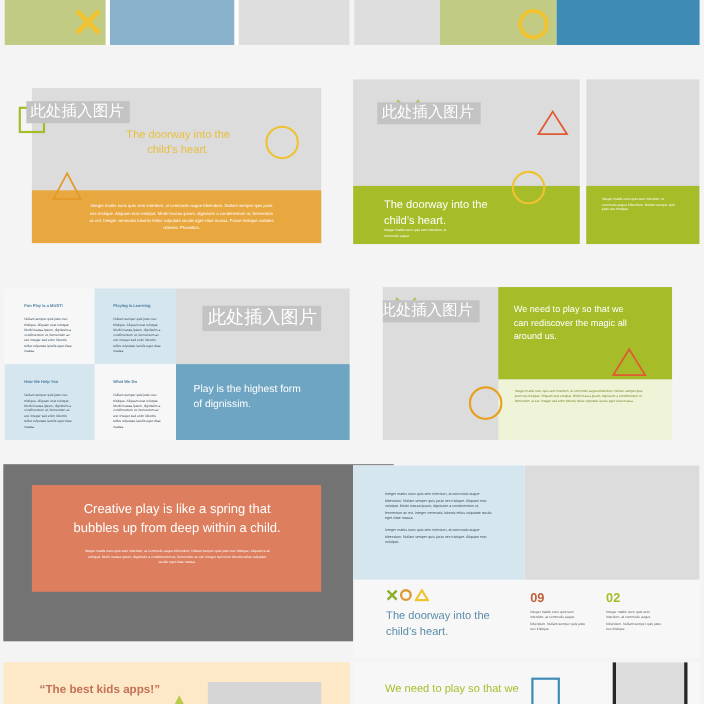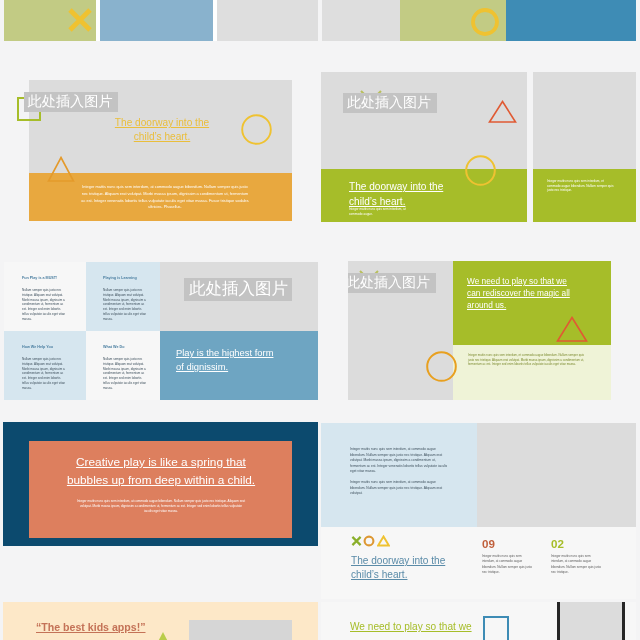--- a/index.html
+++ b/index.html
@@ -3,21 +3,21 @@
 <meta charset="utf-8">
 <style>
   html,body{margin:0;padding:0;width:640px;height:640px;overflow:hidden;}
   body{font-family:"Liberation Sans",sans-serif;background:#f4f4f5;
        -webkit-font-smoothing:antialiased;}
   .page{position:absolute;left:0;top:0;width:640px;height:640px;background:#f4f4f5;}
   .sl{position:absolute;overflow:hidden;background:#fff;}
   .bk{position:absolute;}
   .cn{position:absolute;color:#fff;white-space:nowrap;
       font-family:"DejaVu Sans","Liberation Sans",sans-serif;}
-  .t{position:absolute;white-space:pre-line;text-decoration:underline;}
+  .t{position:absolute;white-space:pre-line;}
   .p{position:absolute;}
   .num{position:absolute;font-weight:700;}
   svg{display:block;}
 </style>
 </head>
 <body>
 
 <div class="page">
 
   <div class="sl" style="left:4px;top:-137px;width:314px;height:178px;">
@@ -109,21 +109,21 @@
 around us.</div>
     <div class="p" style="left:120px;top:92px;width:122px;color:#7b8a2e;font-size:2.9px;line-height:4.6px;">Integer mattis nunc quis sem interdum, et commodo augue bibendum. Nullam semper quis justo nec tristique. Aliquam erat volutpat. Morbi massa ipsum, dignissim a condimentum ut, fermentum ac est. Integer sed enim lobortis tellus vulputate iaculis eget vitae massa.</div>
     <svg style="position:absolute;left:208px;top:55px;" width="32" height="27" viewBox="0 0 32 27">
       <path d="M16 1.5 L30.5 25 L1.5 25 Z" stroke="#e05a33" stroke-width="1.6" fill="none"></path>
     </svg>
     <svg style="position:absolute;left:78px;top:90px;" width="31" height="31" viewBox="0 0 31 31">
       <circle cx="15.5" cy="15.5" r="14.3" stroke="#e8a020" stroke-width="2" fill="none"></circle>
     </svg>
   </div>
 
-  <div class="sl" style="left:3px;top:422px;width:315px;height:124px;background:#0c4a6e;">
+  <div class="sl" style="left:3px;top:422px;width:315px;height:161px;background:#737373;padding-left:40px;">
     <div class="bk" style="left:26px;top:19px;width:263px;height:97px;background:#dd7f5e;"></div>
     <div class="t" style="left:37px;top:32px;width:242px;color:#fff;font-size:11.8px;line-height:17.6px;text-align:center;">Creative play is like a spring that
 bubbles up from deep within a child.</div>
     <div class="p" style="left:73px;top:77px;width:170px;color:#fff;font-size:3.1px;line-height:4.8px;text-align:center;">Integer mattis nunc quis sem interdum, at commodo augue bibendum. Nullam semper quis justo nec tristique. Aliquam erat volutpat. Morbi massa ipsum, dignissim a condimentum ut, fermentum ac est. Integer sed enim lobortis tellus vulputate iaculis eget vitae massa.</div>
   </div>
 
   <div class="sl" style="left:321px;top:423px;width:315px;height:176px;background:#f7f7f7;">
     <div class="bk" style="left:0;top:0;width:156px;height:104px;background:#d6e6ef;"></div>
     <div class="bk" style="left:156px;top:0;width:159px;height:104px;background:#dcdcdc;"></div>
     <div class="p" style="left:29px;top:24px;width:98px;color:#3d4f5c;font-size:3.3px;line-height:5.6px;">Integer mattis nunc quis sem interdum, at commodo augue bibendum. Nullam semper quis justo nec tristique. Aliquam erat volutpat. Morbi massa ipsum, dignissim a condimentum ut, fermentum ac est. Integer venenatis lobortis tellus vulputate iaculis eget vitae massa.</div>

